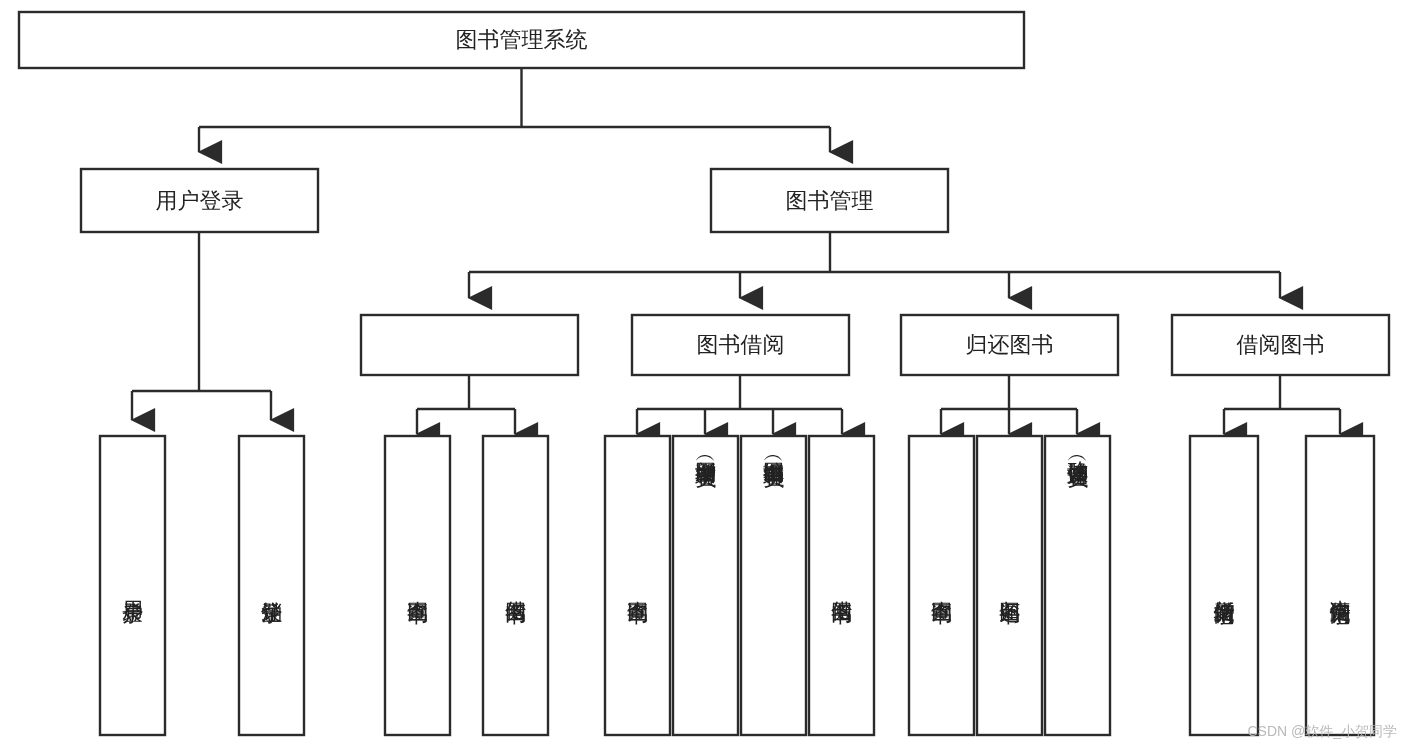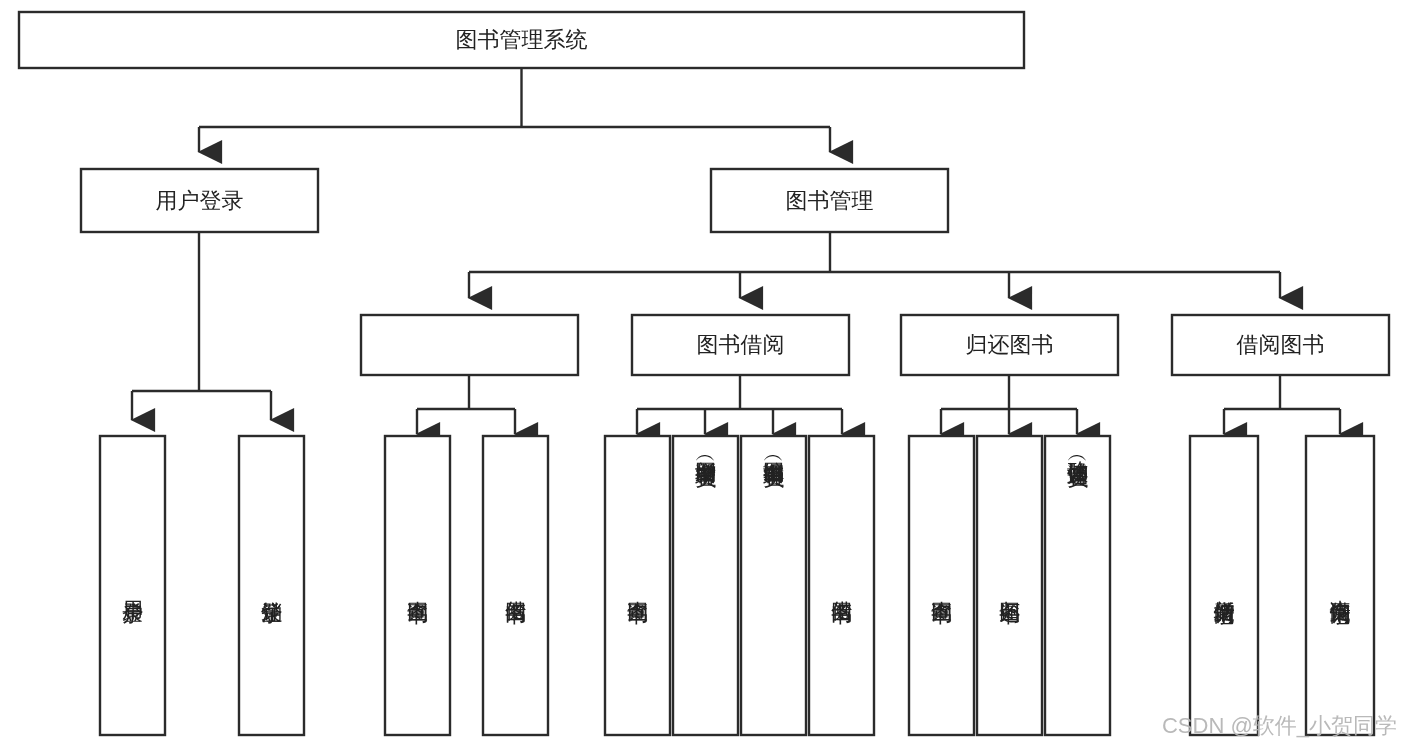--- a/index.html
+++ b/index.html
@@ -69,21 +69,21 @@
     font-family: "Liberation Sans", "DejaVu Sans", sans-serif;
     font-size: 22px;
     color: #222222;
     white-space: nowrap;
   }
   .watermark {
     position: absolute;
     right: 8px;
     bottom: 6px;
     font-family: "Liberation Sans", "DejaVu Sans", sans-serif;
-    font-size: 22px;
+    font-size: 14px;
     color: #b6b6b6;
     opacity: 0.95;
     white-space: nowrap;
     pointer-events: none;
   }
 </style>
 </head>
 <body>
 
 <div id="diagram-root">

